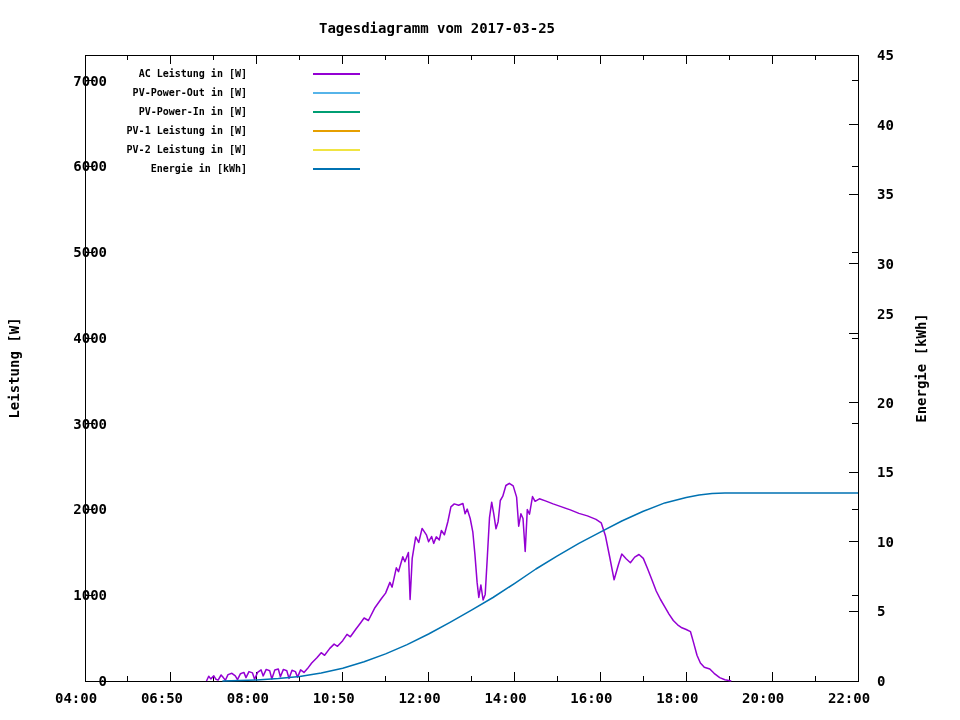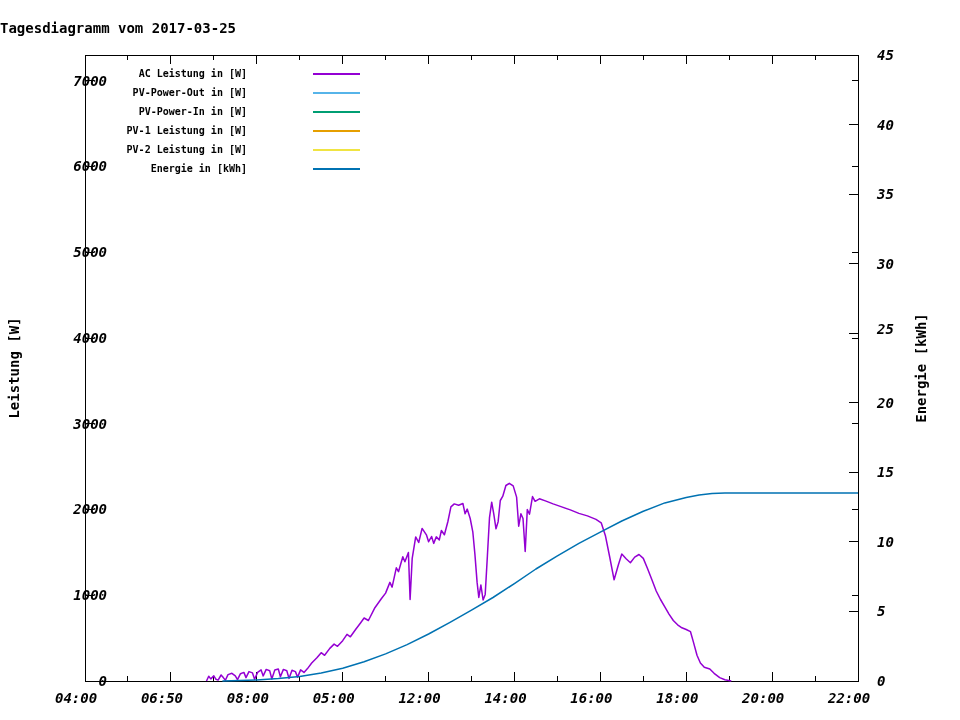--- a/index.html
+++ b/index.html
@@ -2,35 +2,35 @@
 <html><head>
 <meta charset="utf-8">
 <style>
   html,body { margin:0; padding:0; background:#fff; }
   .canvas {
     position:relative; width:960px; height:720px; background:#ffffff;
     font-family:"DejaVu Sans Mono", monospace; font-weight:bold; color:#000;
     overflow:hidden;
   }
   .title {
-    position:absolute; top:20px; left:0; width:874px; 
+    position:absolute; top:20px; left:0; width:874px; text-align:center;
     font-size:14px; letter-spacing:0px; white-space:nowrap;
   }
   .ylabel-left {
     position:absolute; left:14px; top:368px;
     transform:translate(-50%,-50%) rotate(-90deg); transform-origin:center;
     font-size:14px; white-space:nowrap;
   }
   .ylabel-right {
     position:absolute; left:921px; top:368px;
     transform:translate(-50%,-50%) rotate(-90deg); transform-origin:center;
     font-size:14px; white-space:nowrap;
   }
   .plot-svg-wrap { position:absolute; left:0; top:0; width:960px; height:720px; }
-  .tick-label { position:absolute; font-size:14px; line-height:16px;font-style:italic; }
+  .tick-label { position:absolute; font-size:14px; line-height:16px; }
   .tick-label.y1 { left:0; width:75px; text-align:right;padding-left:32px; }
   .tick-label.y2 { left:877px; text-align:left; }
   .tick-label.x  { width:60px; text-align:left; top:690px; }
   .legend { position:absolute; left:85px; top:64px; }
   .legend-row { display:flex; align-items:center; height:19px; }
   .legend-label { width:162px; text-align:right; font-size:10px; white-space:nowrap; }
   .legend-line { margin-left:66px; width:47px; height:2px; background:#000; flex:0 0 47px; }
 </style>
 </head>
 <body>
@@ -56,29 +56,29 @@
       <div class="tick-label y1" style="top: 415.74px;">3000</div>
       <div class="tick-label y1" style="top: 329.986px;">4000</div>
       <div class="tick-label y1" style="top: 244.233px;">5000</div>
       <div class="tick-label y1" style="top: 158.479px;">6000</div>
       <div class="tick-label y1" style="top: 72.726px;">7000</div>
       <div class="tick-label y2" style="top: 673px;">0</div>
       <div class="tick-label y2" style="top: 603.444px;">5</div>
       <div class="tick-label y2" style="top: 533.889px;">10</div>
       <div class="tick-label y2" style="top: 464.333px;">15</div>
       <div class="tick-label y2" style="top: 394.778px;">20</div>
-      <div class="tick-label y2" style="top: 321px;">25</div>
+      <div class="tick-label y2" style="top: 306px;">25</div>
       <div class="tick-label y2" style="top: 255.667px;">30</div>
       <div class="tick-label y2" style="top: 186.111px;">35</div>
       <div class="tick-label y2" style="top: 116.556px;">40</div>
       <div class="tick-label y2" style="top: 47px;">45</div>
       <div class="tick-label x" style="left: 55px;">04:00</div>
       <div class="tick-label x" style="left: 140.889px;">06:50</div>
       <div class="tick-label x" style="left: 226.778px;">08:00</div>
-      <div class="tick-label x" style="left: 312.667px;">05:00</div>
+      <div class="tick-label x" style="left: 312.667px;">10:50</div>
       <div class="tick-label x" style="left: 398.556px;">12:00</div>
       <div class="tick-label x" style="left: 484.444px;">14:00</div>
       <div class="tick-label x" style="left: 570.333px;">16:00</div>
       <div class="tick-label x" style="left: 656.222px;">18:00</div>
       <div class="tick-label x" style="left: 742.111px;">20:00</div>
       <div class="tick-label x" style="left: 828px;">22:00</div>
     </div>
 
   <div class="legend">
     <div class="legend-row">

